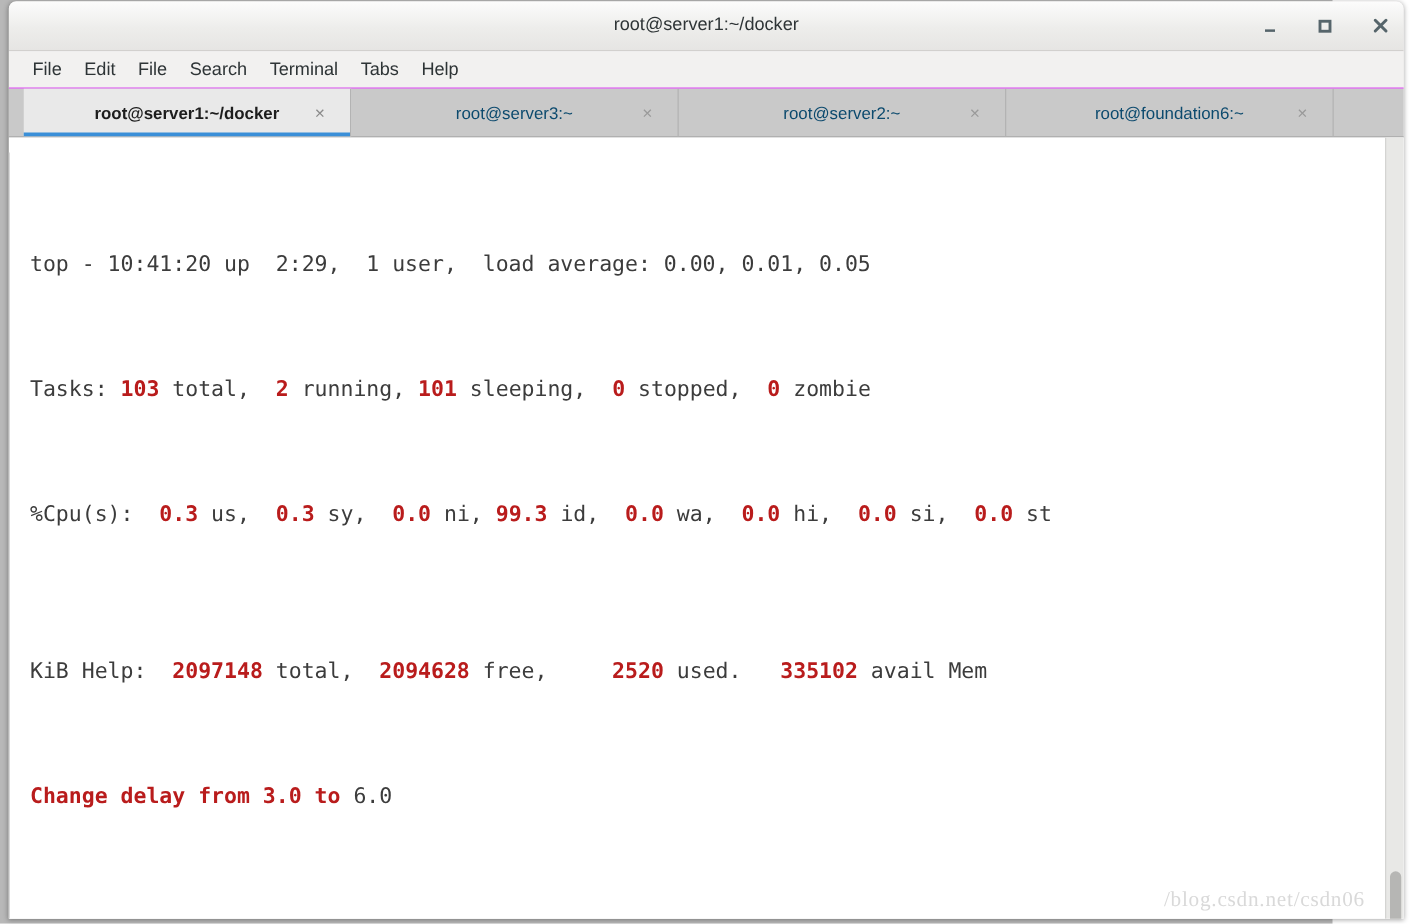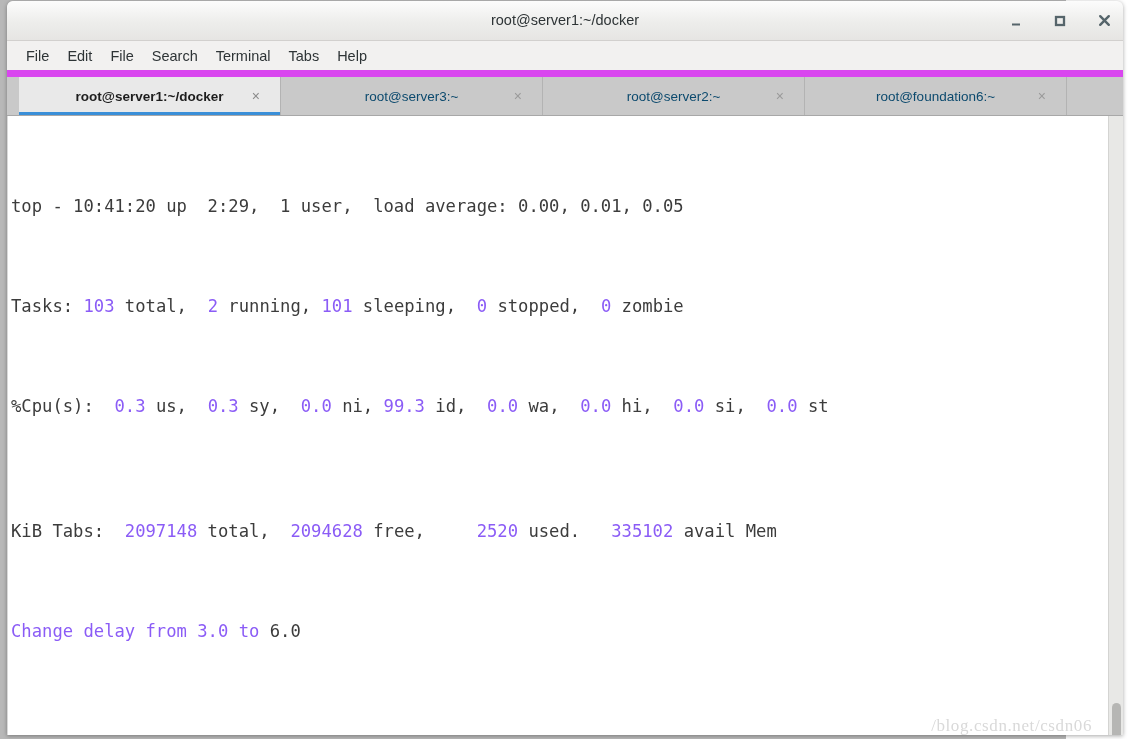--- a/index.html
+++ b/index.html
@@ -65,21 +65,21 @@
   }
   .wbtn svg { display: block; }
 
   
   .menubar {
     height: 29px;
     background: #f2f1f0;
     display: flex;
     align-items: center;
     padding-left: 10px;
-    border-bottom: 7px solid #d946ef;
+    border-bottom: 1px solid #d946ef;
   }
   .menuitem {
     font-size: 14.5px;
     color: #2e3436;
     padding: 3px 9px;
     cursor: default;
     font-family: "Liberation Sans", sans-serif;
   }
 
   
@@ -137,35 +137,36 @@
     position: relative;
     height: 625px;
     background: #ffffff;
     display: flex;
   }
   .term {
     position: relative;
     flex: 1 1 auto;
     background: #ffffff;
     overflow: hidden;
-    padding-left: 3px;
+    padding-left: 16px;
     border-left: 1px solid #d9d9d9;
     box-sizing: border-box;
+    margin-top: 12px;
   }
   .term-inner {
     font-family: "DejaVu Sans Mono", "Liberation Mono", monospace;
     font-size: 17.2px;
     line-height: 25px;
     color: #1c1c1c;
     white-space: pre;
     letter-spacing: 0px;
     padding-top: 3px;
   }
   .line { height: 25px; }
-  .b { font-weight: normal; color: #8b5cf6; }
+  .b { font-weight: bold; color: #b91c1c; }
   .n { font-weight: normal; color: #3c3c3c; }
 
   
   .scrollbar {
     position: relative;
     width: 15px;
     background: #e8e8e6;
     border-left: 1px solid #d4d4d2;
     box-sizing: border-box;
   }
@@ -252,21 +253,21 @@
       <div class="term">
         <div class="term-inner">
 
           <div class="line"><span class="n">top - 10:41:20 up  2:29,  1 user,  load average: 0.00, 0.01, 0.05</span></div>
 
           <div class="line"><span class="n">Tasks: </span><span class="b">103</span><span class="n"> total,  </span><span class="b">2</span><span class="n"> running, </span><span class="b">101</span><span class="n"> sleeping,  </span><span class="b">0</span><span class="n"> stopped,  </span><span class="b">0</span><span class="n"> zombie</span></div>
 
           <div class="line"><span class="n">%Cpu(s):  </span><span class="b">0.3</span><span class="n"> us,  </span><span class="b">0.3</span><span class="n"> sy,  </span><span class="b">0.0</span><span class="n"> ni, </span><span class="b">99.3</span><span class="n"> id,  </span><span class="b">0.0</span><span class="n"> wa,  </span><span class="b">0.0</span><span class="n"> hi,  </span><span class="b">0.0</span><span class="n"> si,  </span><span class="b">0.0</span><span class="n"> st</span></div>
 
 
-          <div class="line"><span class="n">KiB Tabs:  </span><span class="b">2097148</span><span class="n"> total,  </span><span class="b">2094628</span><span class="n"> free,     </span><span class="b">2520</span><span class="n"> used.   </span><span class="b">335102</span><span class="n"> avail Mem</span></div>
+          <div class="line"><span class="n">KiB Help:  </span><span class="b">2097148</span><span class="n"> total,  </span><span class="b">2094628</span><span class="n"> free,     </span><span class="b">2520</span><span class="n"> used.   </span><span class="b">335102</span><span class="n"> avail Mem</span></div>
 
           <div class="line"><span class="b">Change delay from 3.0 to </span><span class="n">6.0</span></div>
 
           
 
           
           
           
           
           

